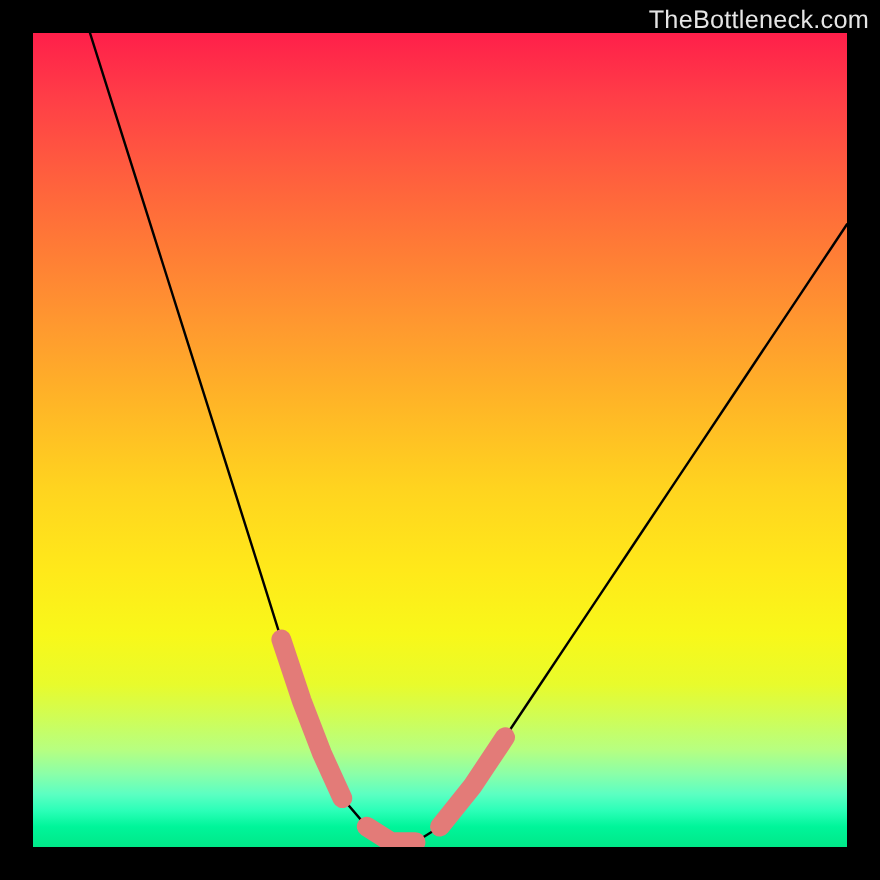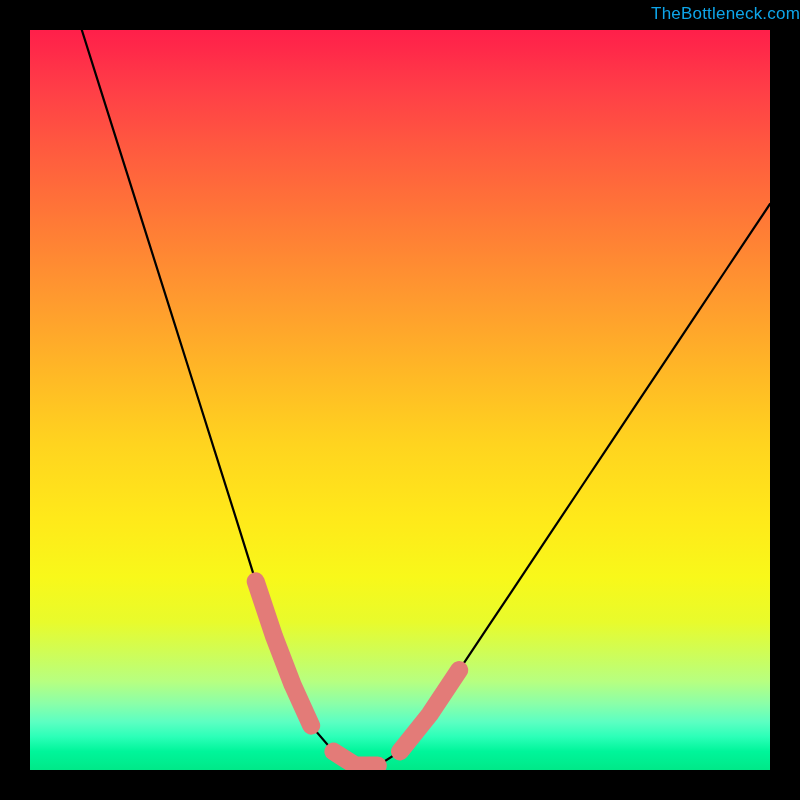--- a/index.html
+++ b/index.html
@@ -40,23 +40,23 @@
       #8bffa8 91%,
       #5cffc2 93.5%,
       #2cffb8 95.5%,
       #00f59a 97.5%,
       #00e888 100%
     );
   }
   .watermark {
     position: absolute;
     top: 4px;
-    right: 0;
-    color: #0ea5e9;
-    font-size: 17px;
+    right: 10px;
+    color: #e5e5e5;
+    font-size: 23px;
     font-weight: 400;
     letter-spacing: 0.2px;
   }
   svg.curve {
     position: absolute;
     top: 0;
     left: 0;
     width: 740px;
     height: 740px;
   }

